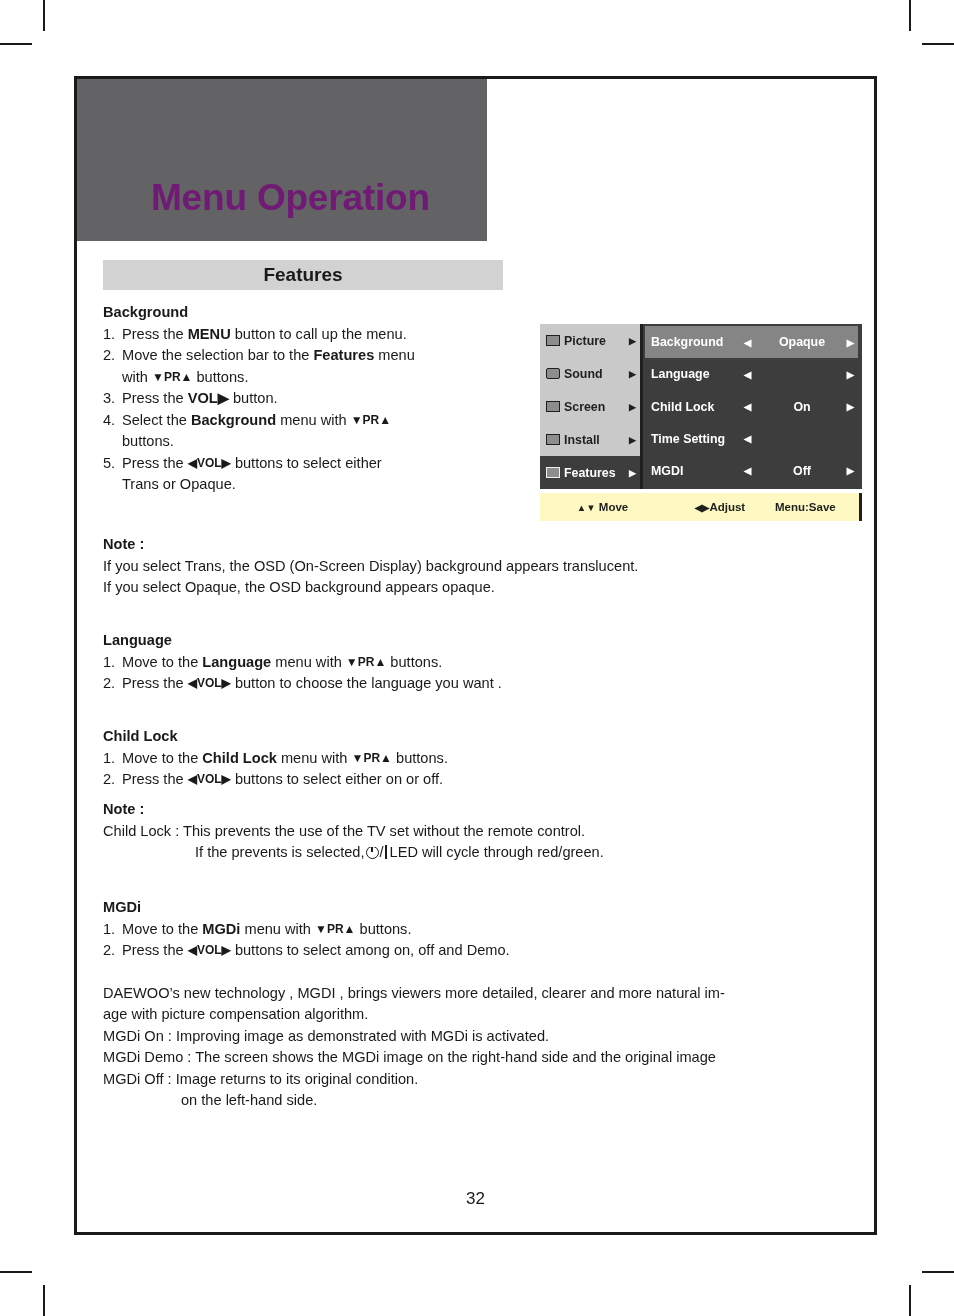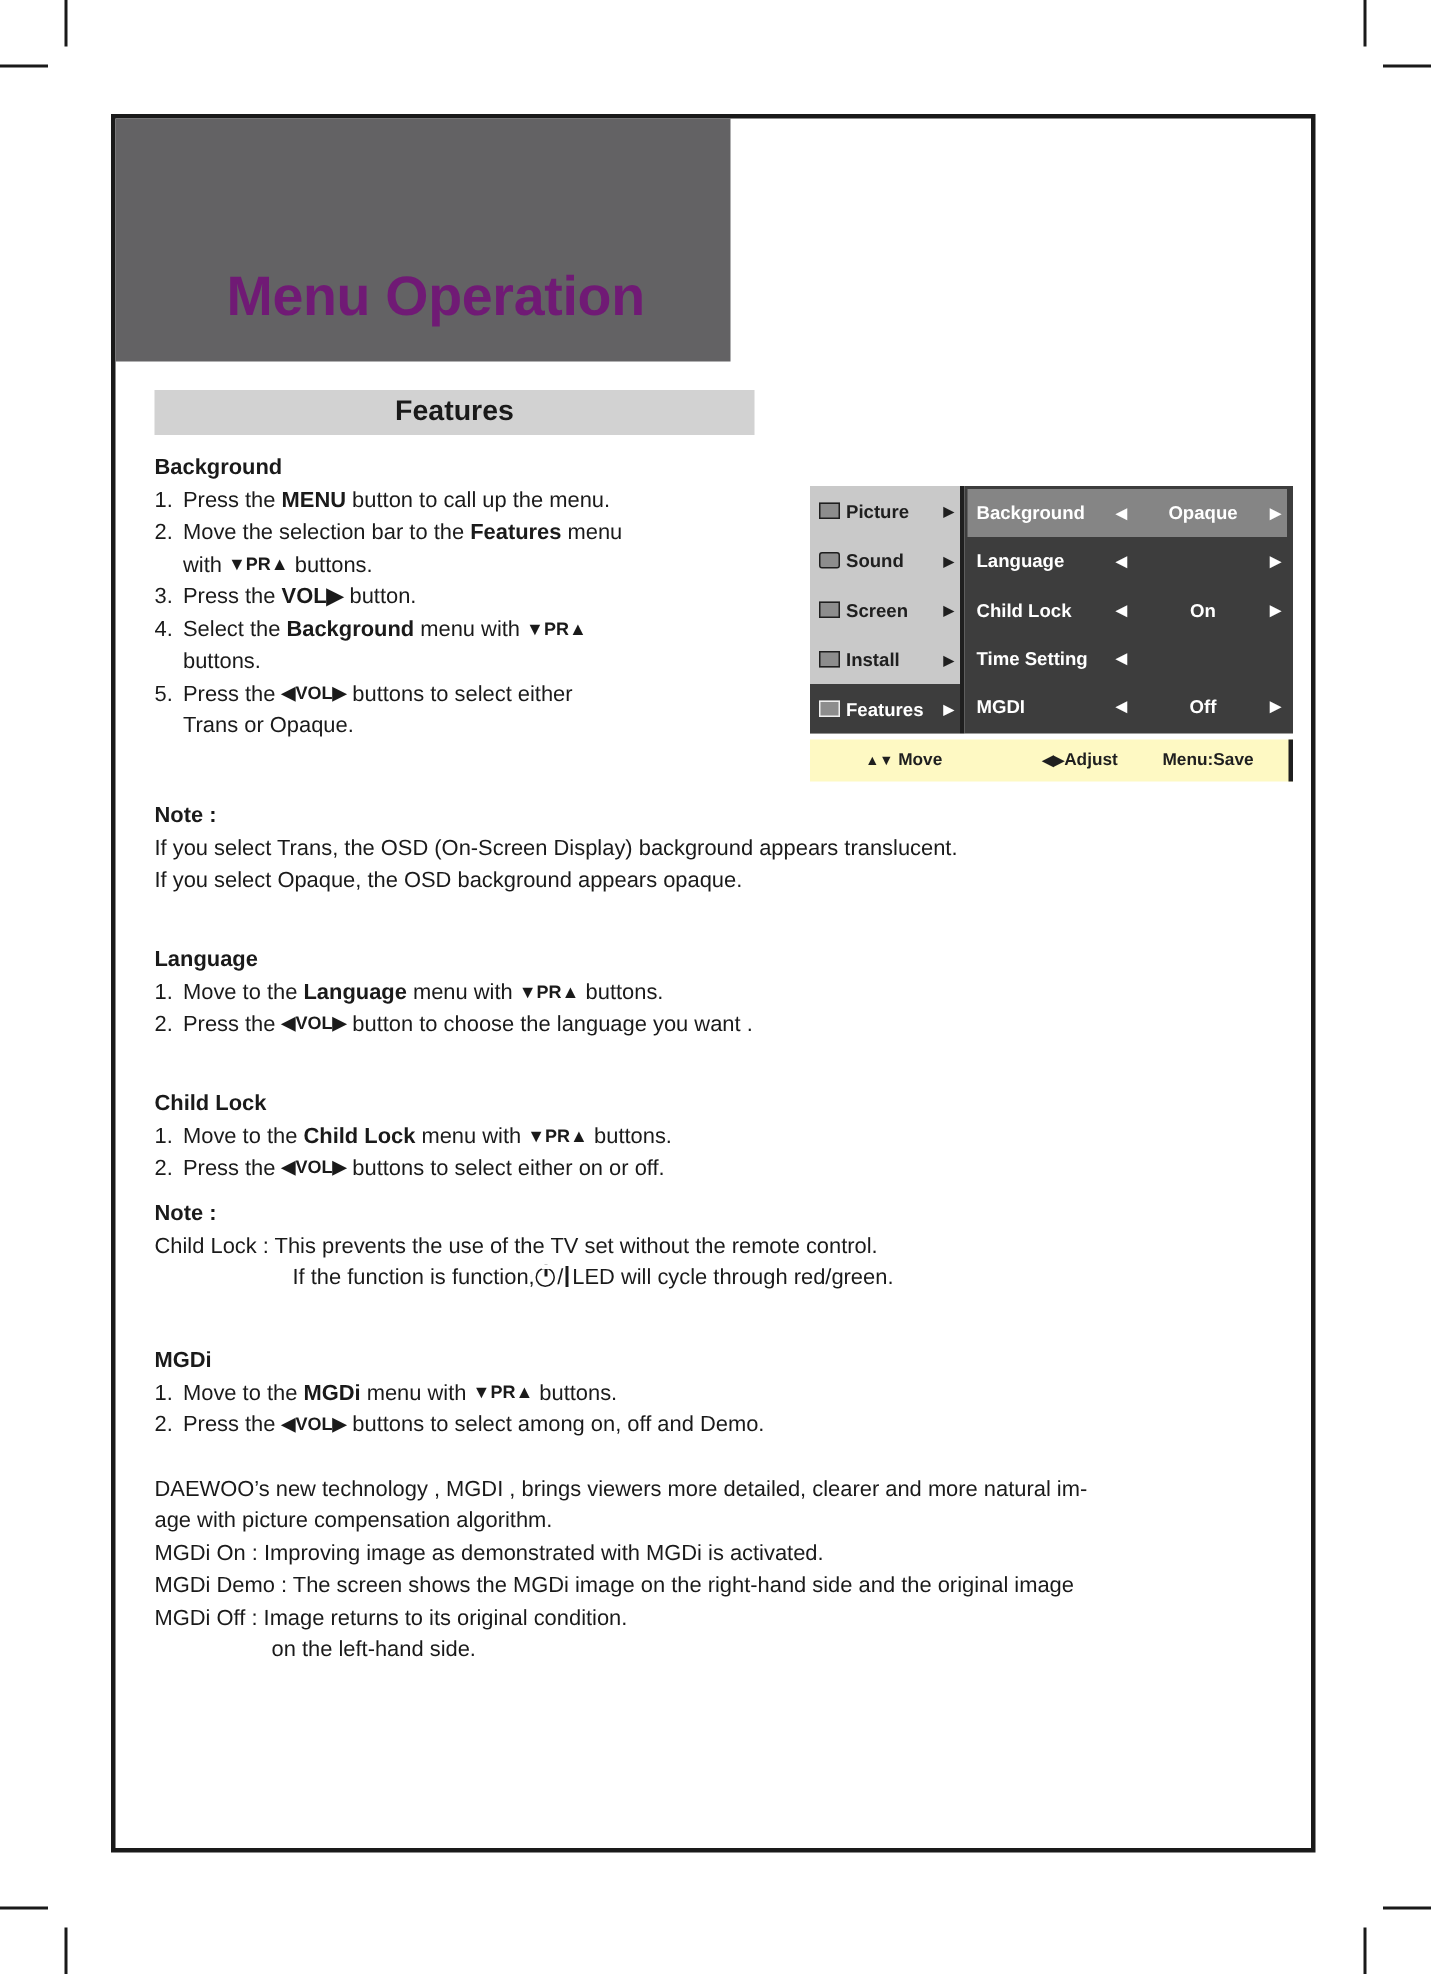--- a/index.html
+++ b/index.html
@@ -332,21 +332,21 @@
       <li>
         <span class="n">2.</span>
         <span><span>Press the </span><b class="tri">◀VOL▶</b><span> buttons to select either on or off.</span></span>
       </li>
     </ul>
   </div>
 
   <div class="body-col" style="top:720px; width:740px;">
     <div class="hd">Note :</div>
     <div>Child Lock : This prevents the use of the TV set without the remote control.</div>
-    <div class="hang"><span>If the function is function,</span><span class="pwr-icon"></span><span>/</span><span class="bar-icon"></span><span>LED will cycle through red/green.</span></div>
+    <div class="hang"><span>If the prevents is selected,</span><span class="pwr-icon"></span><span>/</span><span class="bar-icon"></span><span>LED will cycle through red/green.</span></div>
   </div>
 
   <div class="body-col" style="top:818px; width:745px;">
     <div class="hd">MGDi</div>
     <ul class="num-list">
       <li>
         <span class="n">1.</span>
         <span><span>Move to the </span><b>MGDi</b><span> menu with </span><b class="tri">▼PR▲</b><span> buttons.</span></span>
       </li>
       <li>
@@ -438,14 +438,15 @@
       </div>
     </div>
 
     <div id="osd-footer">
       <span class="f1"><span class="g">▲▼</span>&nbsp;<span>Move</span></span>
       <span class="f2"><span class="g">◀▶</span><span>Adjust</span></span>
       <span class="f3">Menu:Save</span>
     </div>
   </div>
 
+  <div id="page-number">32</div>
 
 </div>
 
 </body></html>

